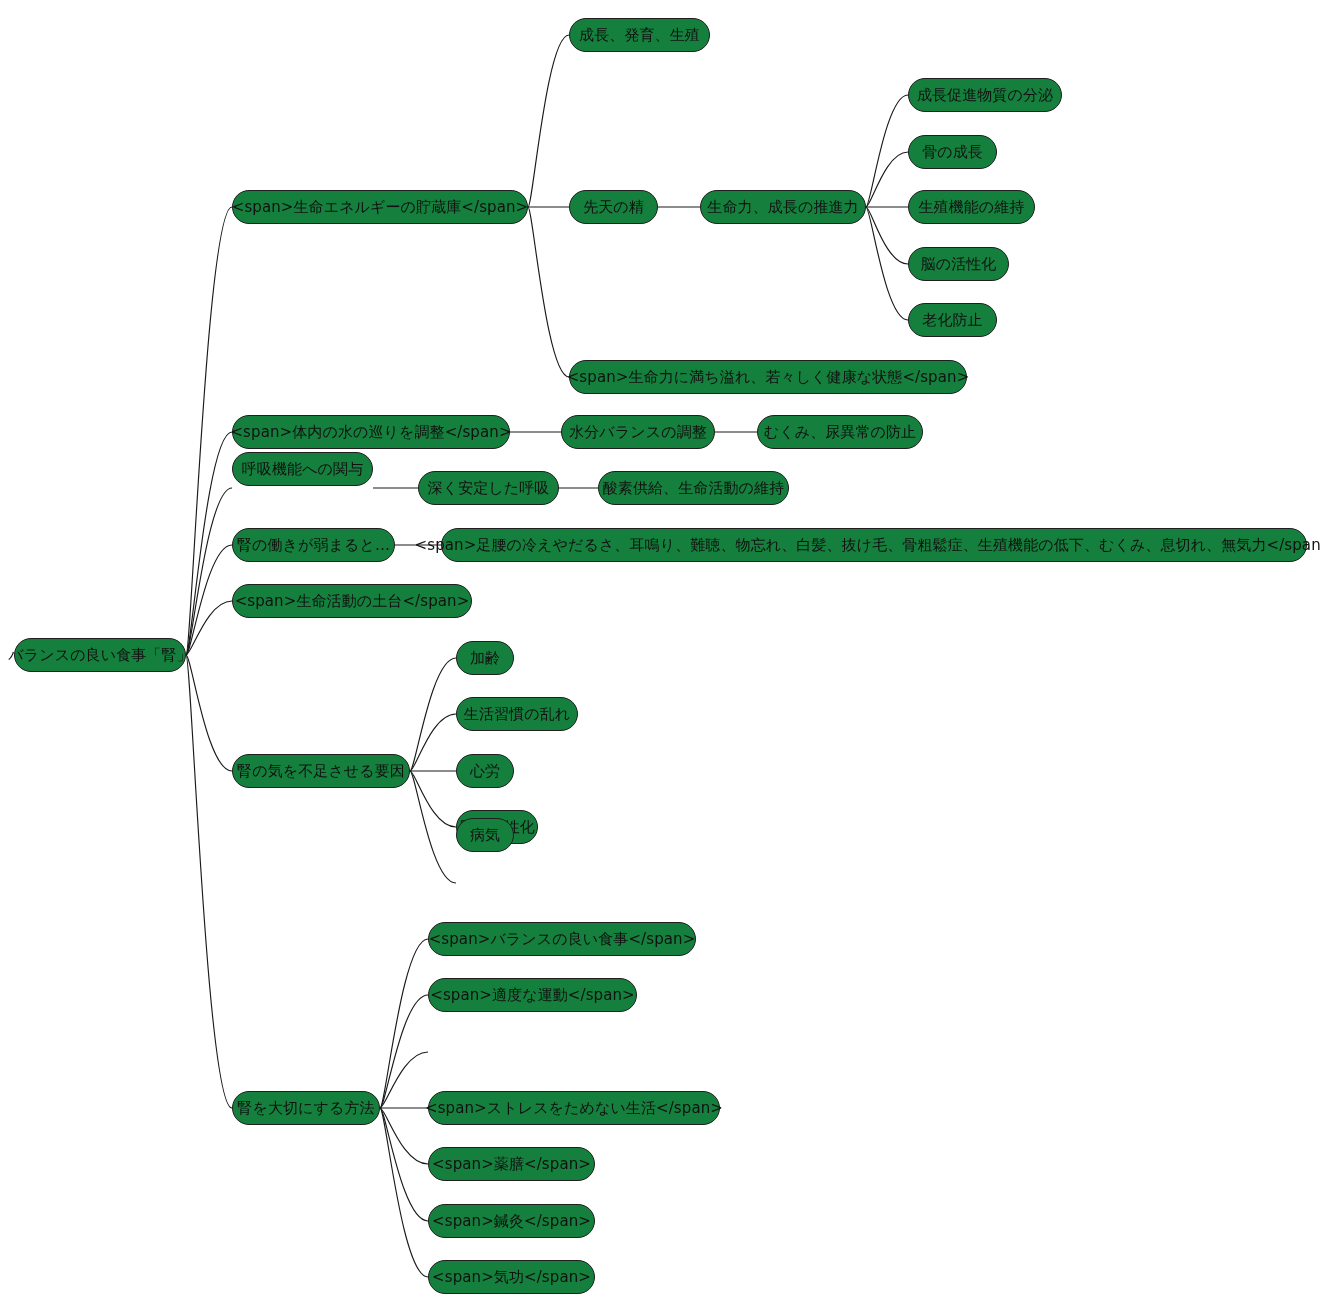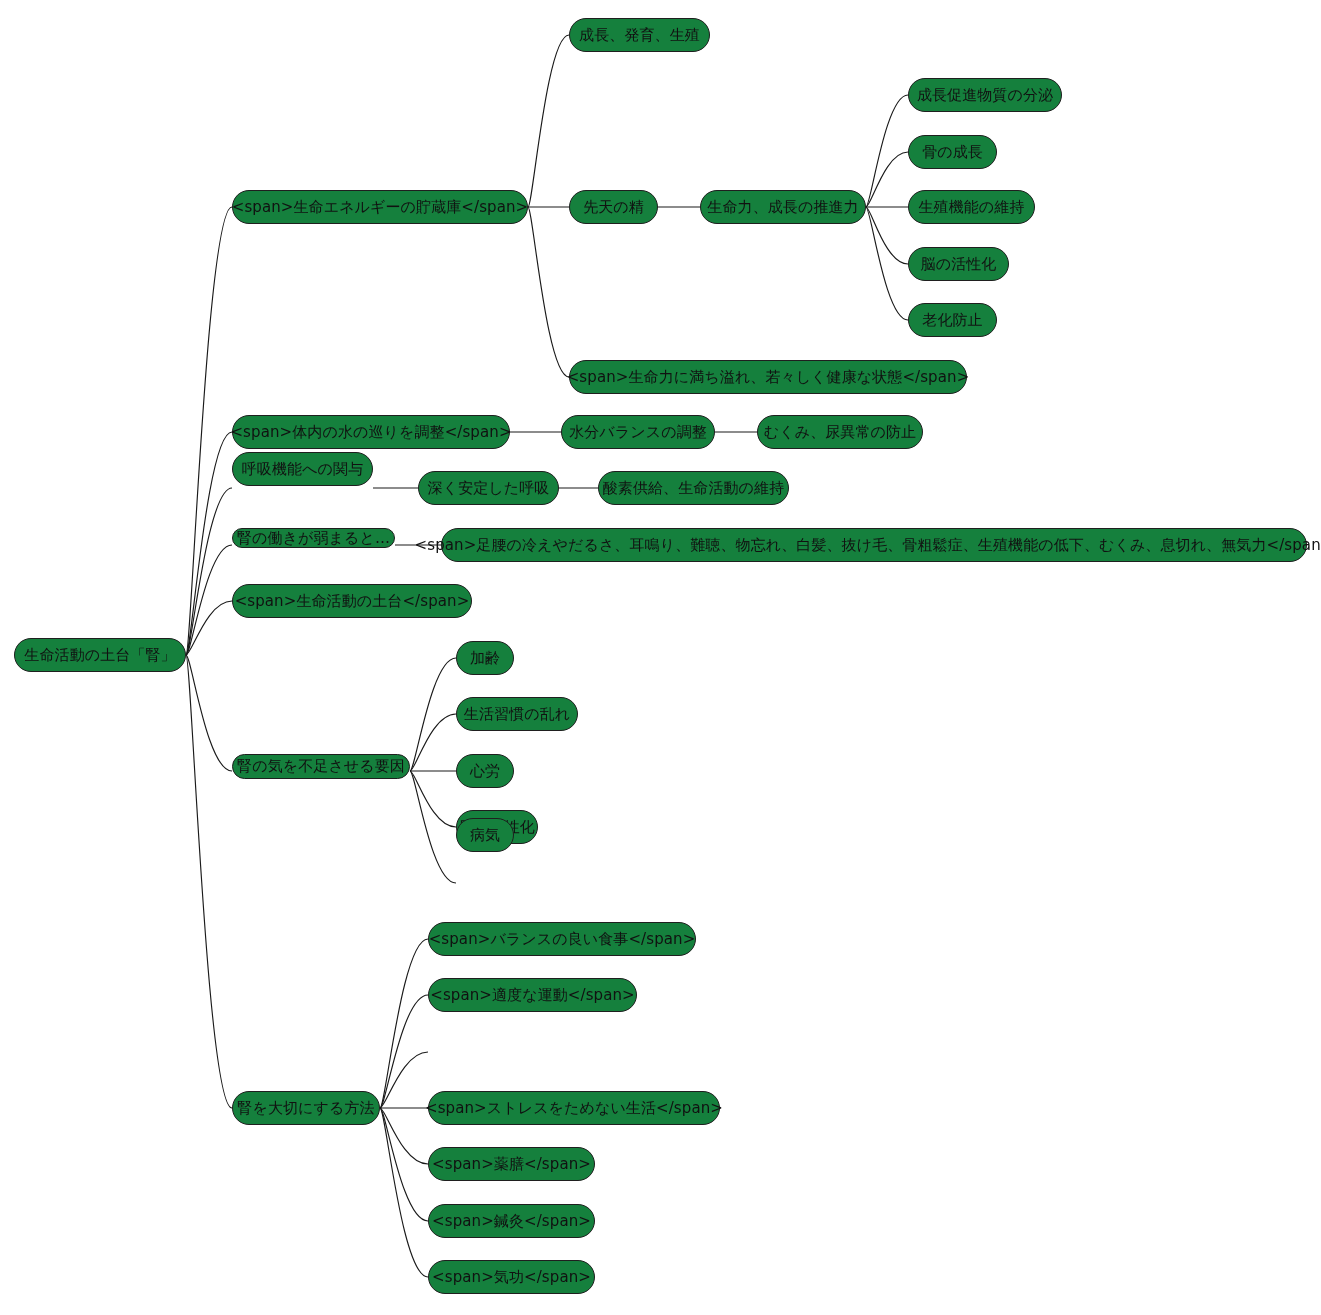--- a/index.html
+++ b/index.html
@@ -54,47 +54,47 @@
       <path d="M410,771 C415.52,771 430.7,883 456,883" class="edge"></path>
       <path d="M380,1108 C385.76,1108 401.6,939 428,939" class="edge"></path>
       <path d="M380,1108 C385.76,1108 401.6,995 428,995" class="edge"></path>
       <path d="M380,1108 C385.76,1108 401.6,1052 428,1052" class="edge"></path>
       <path d="M380,1108 L428,1108" class="edge"></path>
       <path d="M380,1108 C385.76,1108 401.6,1164 428,1164" class="edge"></path>
       <path d="M380,1108 C385.76,1108 401.6,1221 428,1221" class="edge"></path>
       <path d="M380,1108 C385.76,1108 401.6,1277 428,1277" class="edge"></path>
     </svg>
 
-  <div class="node root" style="left: 14px; top: 638px; width: 172px; height: 34px;">生命活動の土台「腎」</div>
+  <div class="node root" style="left: 14px; top: 638px; width: 172px; height: 34px;">バランスの良い食事「腎」</div>
 
   <div class="node" style="left: 232px; top: 190px; width: 296px; height: 34px;">&lt;span&gt;生命エネルギーの貯蔵庫&lt;/span&gt;</div>
   <div class="node" style="left: 569px; top: 18px; width: 141px; height: 34px;">成長、発育、生殖</div>
   <div class="node" style="left: 569px; top: 190px; width: 89px; height: 34px;">先天の精</div>
   <div class="node" style="left: 700px; top: 190px; width: 166px; height: 34px;">生命力、成長の推進力</div>
   <div class="node" style="left: 908px; top: 78px; width: 154px; height: 34px;">成長促進物質の分泌</div>
   <div class="node" style="left: 908px; top: 135px; width: 89px; height: 34px;">骨の成長</div>
   <div class="node" style="left: 908px; top: 190px; width: 127px; height: 34px;">生殖機能の維持</div>
   <div class="node" style="left: 908px; top: 247px; width: 101px; height: 34px;">脳の活性化</div>
   <div class="node" style="left: 908px; top: 303px; width: 89px; height: 34px;">老化防止</div>
   <div class="node" style="left: 232px; top: 415px; width: 278px; height: 34px;">&lt;span&gt;体内の水の巡りを調整&lt;/span&gt;</div>
 
   <div class="node" style="left: 569px; top: 360px; width: 398px; height: 34px;">&lt;span&gt;生命力に満ち溢れ、若々しく健康な状態&lt;/span&gt;</div>
   <div class="node" style="left: 561px; top: 415px; width: 154px; height: 34px;">水分バランスの調整</div>
   <div class="node" style="left: 757px; top: 415px; width: 166px; height: 34px;">むくみ、尿異常の防止</div>
 
   <div class="node" style="left: 232px; top: 452px; width: 141px; height: 34px;">呼吸機能への関与</div>
   <div class="node" style="left: 418px; top: 471px; width: 141px; height: 34px;">深く安定した呼吸</div>
   <div class="node" style="left: 598px; top: 471px; width: 191px; height: 34px;">酸素供給、生命活動の維持</div>
 
-  <div class="node" style="left: 232px; top: 528px; width: 163px; height: 20px;">腎の働きが弱まると…</div>
+  <div class="node" style="left: 232px; top: 528px; width: 163px; height: 34px;">腎の働きが弱まると…</div>
   <div class="node" style="left: 441px; top: 528px; width: 866px; height: 34px;">&lt;span&gt;足腰の冷えやだるさ、耳鳴り、難聴、物忘れ、白髪、抜け毛、骨粗鬆症、生殖機能の低下、むくみ、息切れ、無気力&lt;/span&gt;</div>
 
   <div class="node" style="left: 232px; top: 584px; width: 240px; height: 34px;">&lt;span&gt;生命活動の土台&lt;/span&gt;</div>
 
-  <div class="node" style="left: 232px; top: 754px; width: 178px; height: 25px;">腎の気を不足させる要因</div>
+  <div class="node" style="left: 232px; top: 754px; width: 178px; height: 34px;">腎の気を不足させる要因</div>
   <div class="node" style="left: 456px; top: 641px; width: 58px; height: 34px;">加齢</div>
   <div class="node" style="left: 456px; top: 697px; width: 122px; height: 34px;">生活習慣の乱れ</div>
   <div class="node" style="left: 456px; top: 754px; width: 58px; height: 34px;">心労</div>
   <div class="node" style="left: 456px; top: 810px; width: 82px; height: 34px;">脳の活性化</div>
   <div class="node" style="left: 456px; top: 818px; width: 58px; height: 34px;">病気</div>
 
   <div class="node" style="left: 232px; top: 1091px; width: 148px; height: 34px;">腎を大切にする方法</div>
   <div class="node" style="left: 428px; top: 922px; width: 268px; height: 34px;">&lt;span&gt;バランスの良い食事&lt;/span&gt;</div>
   <div class="node" style="left: 428px; top: 978px; width: 209px; height: 34px;">&lt;span&gt;適度な運動&lt;/span&gt;</div>
   <div class="node" style="left: 428px; top: 1091px; width: 292px; height: 34px;">&lt;span&gt;ストレスをためない生活&lt;/span&gt;</div>

